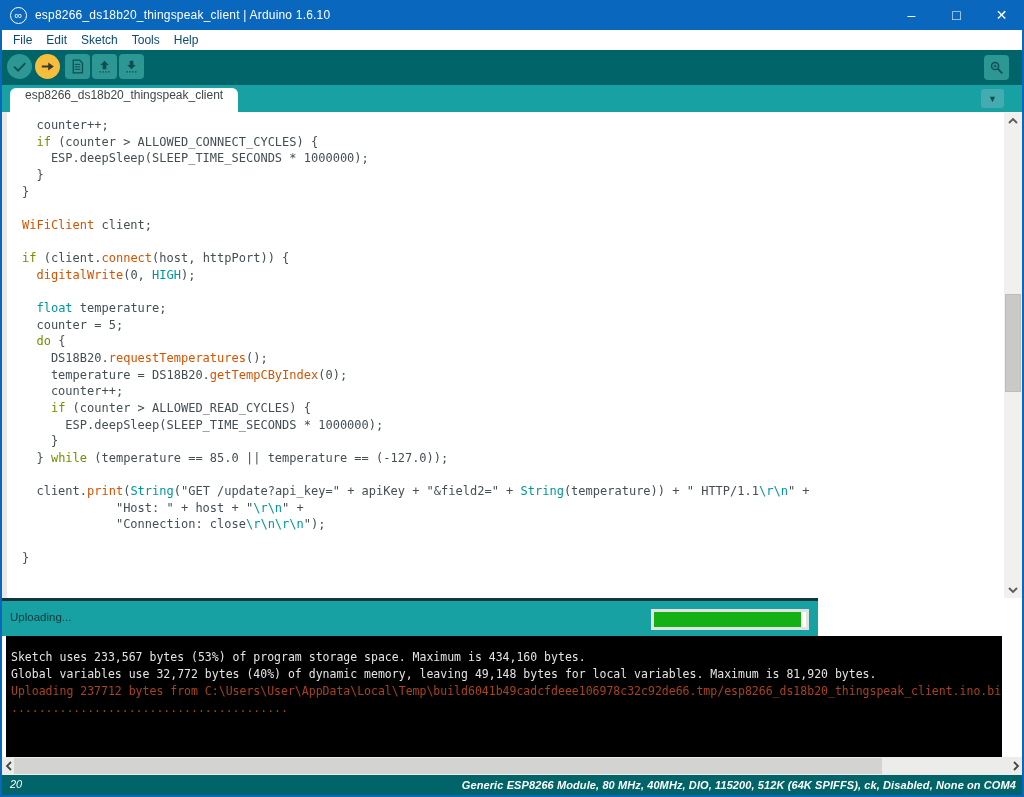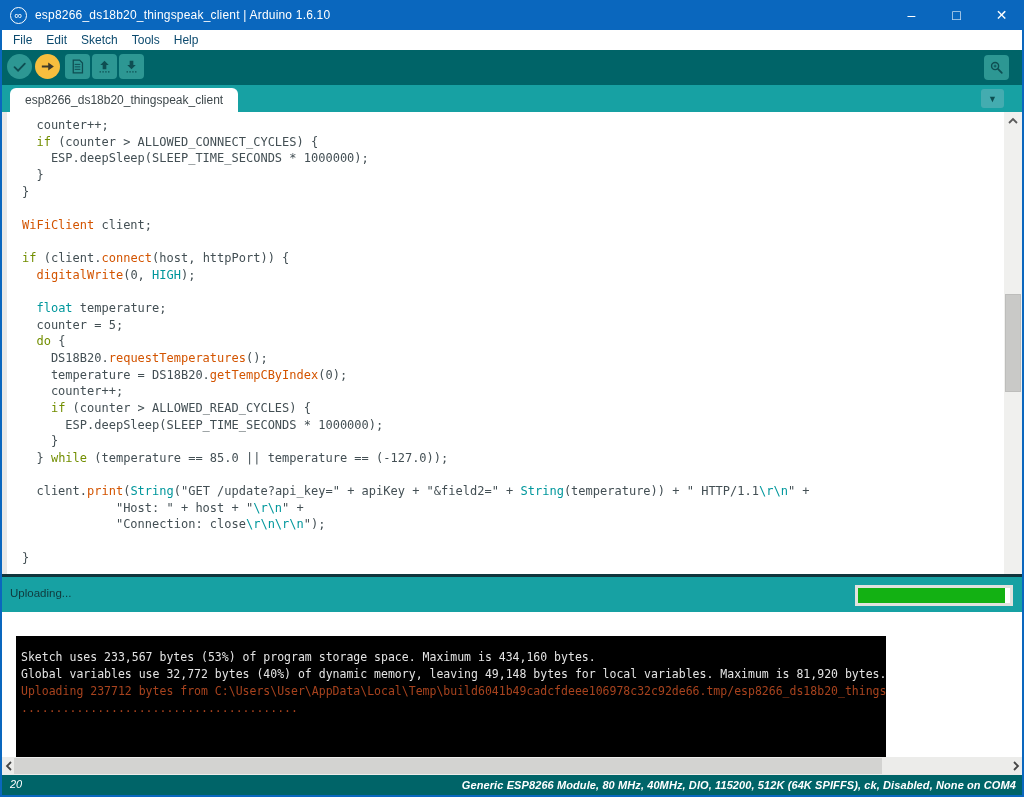--- a/index.html
+++ b/index.html
@@ -37,46 +37,46 @@
   
   .toolbar{position:absolute;left:0;top:50px;width:1020px;height:35px;background:var(--c-toolbar);}
   .tbtn{position:absolute;top:4px;width:25px;height:25px;background:var(--c-btn);
     display:flex;align-items:center;justify-content:center;}
   .round{border-radius:50%;}
   .sq{border-radius:4px;}
   .tbtn svg{display:block;}
   
   .tabstrip{position:absolute;left:0;top:85px;width:1020px;height:27px;background:var(--c-strip);}
   .tab{position:absolute;left:8px;top:3px;height:24px;background:#fff;border-radius:6px 6px 0 0;
-    display:flex;align-items:center;padding:0 15px;font-size:12px;color:#3d474b;}
+    display:flex;padding:0 15px;font-size:12px;color:#3d474b;}
   .tab-dropdown{position:absolute;right:18px;top:4px;width:23px;height:19px;background:#44ACB0;
     border-radius:3px;display:flex;align-items:center;justify-content:center;
     font-size:9px;color:#0D4F52;}
   
   .editor{position:absolute;left:0;top:112px;width:1020px;height:486px;background:#fff;overflow:hidden;}
   .gutter-strip{position:absolute;left:0;top:0;width:5px;height:100%;background:#E9E9E7;}
   .code{position:absolute;left:20px;top:5px;font-family:"DejaVu Sans Mono",monospace;
     font-size:12px;line-height:16.65px;color:var(--c-plain);}
   .code-line{white-space:pre;height:16.65px;}
   .tk-p{color:var(--c-plain);} .tk-k{color:var(--c-kw);} .tk-s{color:var(--c-struct);}
   .tk-f{color:var(--c-func);} .tk-e{color:var(--c-kw);}
   .vscroll{position:absolute;right:0;top:0;width:18px;height:486px;background:#F0F0EE;}
   .varrow{position:absolute;left:0;width:18px;height:16px;display:flex;align-items:center;
     justify-content:center;}
   .vthumb{position:absolute;left:1px;top:182px;width:16px;height:98px;background:#C9C9C7;
     border:1px solid #BDBDBB;}
   
-  .statusbar{position:absolute;left:0;top:574px;width:1020px;height:38px;background:var(--c-strip);
+  .statusbar{position:absolute;left:0;top:598px;width:816px;height:38px;background:var(--c-strip);
     border-top:3px solid #10353C;}
   .status-msg{position:absolute;left:8px;top:10px;font-size:11.5px;color:#10393C;}
   .progress{position:absolute;right:9px;top:8px;width:158px;height:21px;background:#fff;
     border:3px solid #E2E2DE;}
   .fill{height:100%;background:var(--c-green);}
   
-  .console{position:absolute;left:14px;top:636px;width:870px;height:121px;background:#000;
+  .console{position:absolute;left:4px;top:636px;width:996px;height:121px;background:#000;
     overflow:hidden;padding:13px 0 0 5px;}
   .console-line{white-space:pre;font-family:"DejaVu Sans Mono",monospace;font-size:11.5px;
     line-height:17px;}
   
   .hscroll{position:absolute;left:0;top:757px;width:1020px;height:18px;background:#ECECEA;}
   .harrow{position:absolute;top:0;width:12px;height:18px;display:flex;align-items:center;
     justify-content:center;}
   .hthumb{position:absolute;left:12px;top:1px;width:868px;height:16px;background:#D3D3D1;}
   
   .footer{position:absolute;left:0;top:775px;width:1020px;height:20px;background:var(--c-footer);

